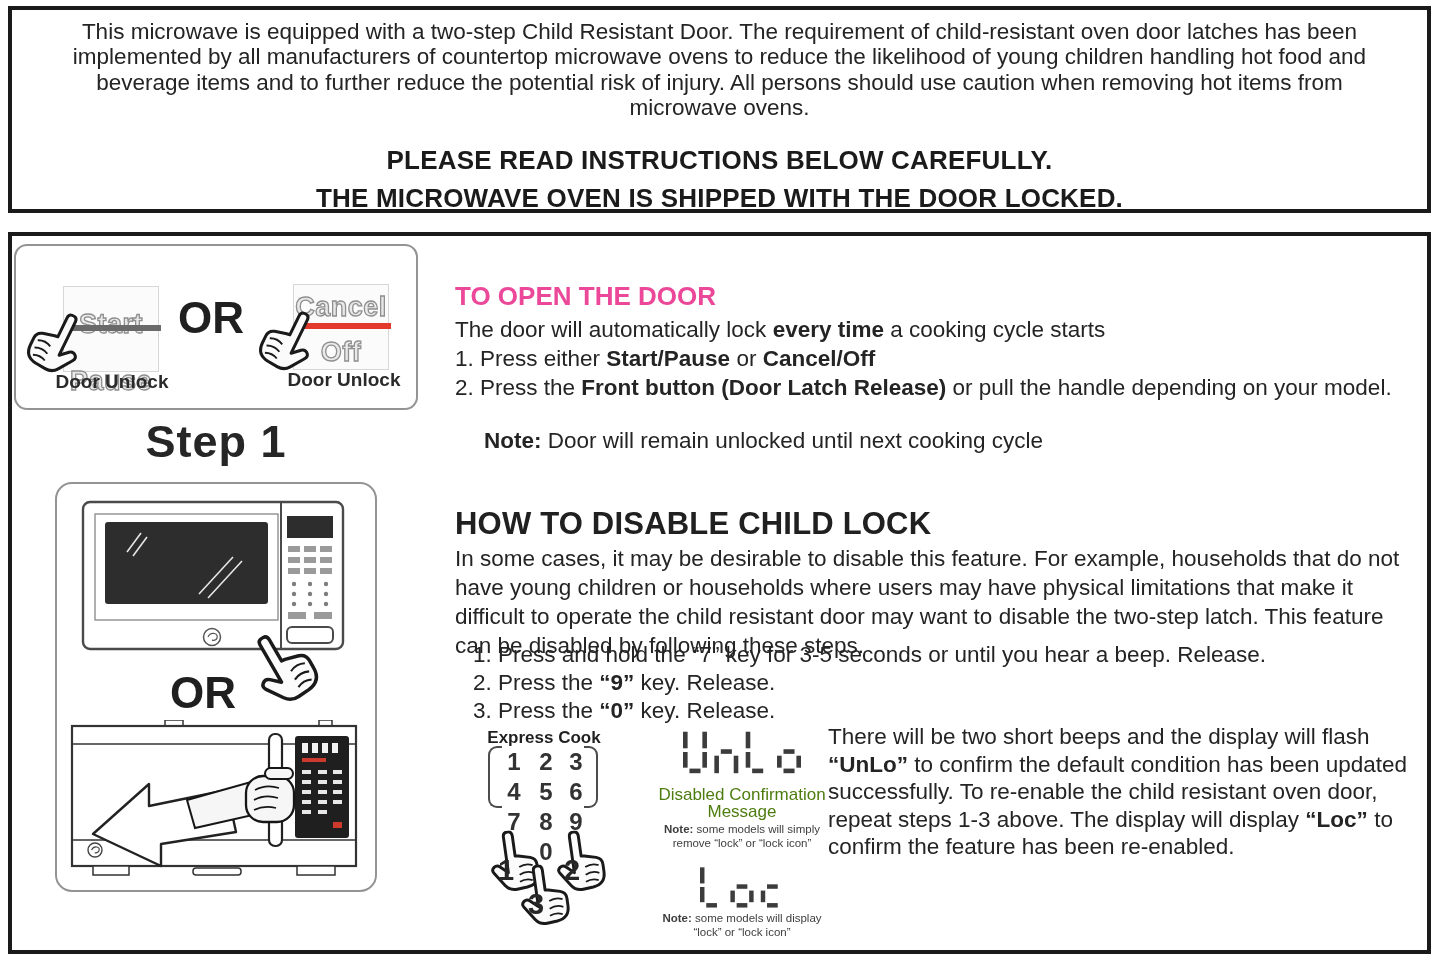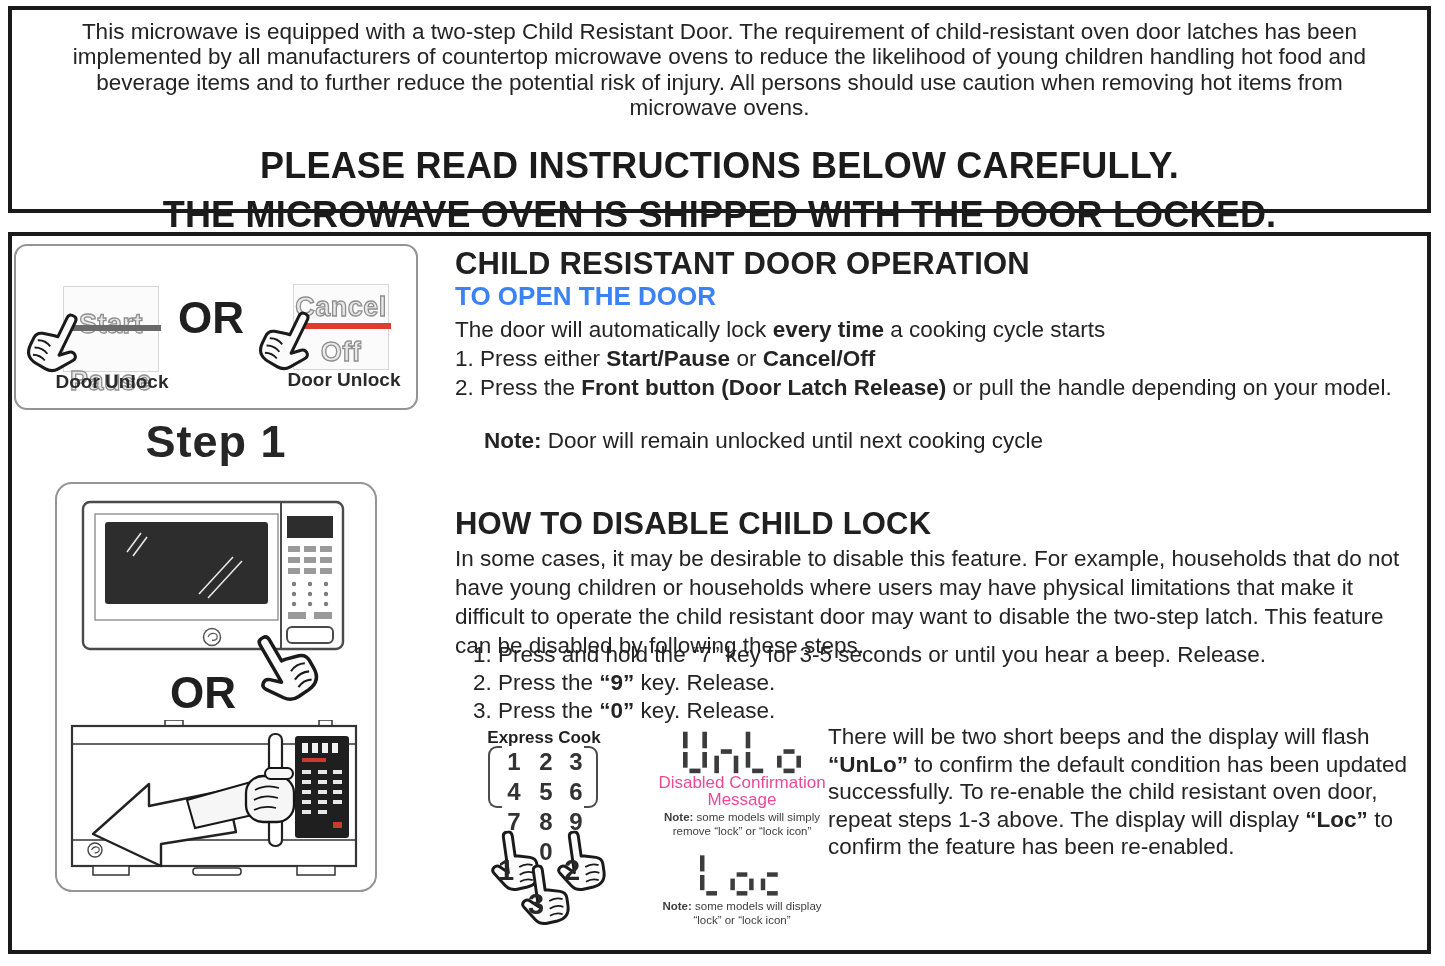--- a/index.html
+++ b/index.html
@@ -5,21 +5,21 @@
   * { margin:0; padding:0; box-sizing:border-box; }
   html,body { background:#ffffff; }
   body { font-family:"Liberation Sans", sans-serif; color:#1d1d1d; }
   .page { position:relative; width:1445px; height:966px; background:#fff; overflow:hidden; }
   .abs { position:absolute; }
   .b { font-weight:bold; }
 
   
   .top-box { left:8px; top:6px; width:1423px; height:207px; border:4px solid #1a1a1a; background:#fff; }
   .notice-par { margin:9px 30px 0; text-align:center; font-size:22.5px; line-height:1.13; color:#242424; }
-  .warn { text-align:center; font-weight:bold; font-size:36px; letter-spacing:0.2px; color:#1b1b1b; }
+  .warn { text-align:center; font-weight:bold; font-size:26px; letter-spacing:0.2px; color:#1b1b1b; }
   .warn1 { margin-top:24px; }
   .warn2 { margin-top:7px; }
 
   
   .main-box { left:8px; top:232px; width:1423px; height:722px; border:4px solid #1a1a1a; background:#fff; }
 
   
   .round-panel { border:2px solid #949494; border-radius:13px; background:#fff; }
   .step1-panel { left:2px; top:8px; width:404px; height:166px; }
   .step2-panel { left:43px; top:246px; width:322px; height:410px; border-radius:17px; }
@@ -34,34 +34,34 @@
   .or-big { font-weight:bold; font-size:44px; color:#1f1f1f; }
 
   .hand { display:block; }
   .hand.flip { transform:scaleX(-1) rotate(-26deg); }
   .hand.tilt-l { transform:rotate(-30deg); }
   .hand.tilt-s { transform:rotate(-8deg); }
   .hand-num { position:absolute; font-weight:800; font-size:29px; color:#272727; }
 
   
   .h1 { font-size:31px; font-weight:bold; letter-spacing:0.2px; color:#202020; }
-  .h2 { font-size:26px; font-weight:bold; color:#3b82f6; }
+  .h2 { font-size:26px; font-weight:bold; color:#ec4899; }
   .body-t { font-size:22.5px; line-height:29px; color:#242424; }
 
   
   .kp-title { font-weight:bold; font-size:17px; color:#1f1f1f; text-align:center; }
   .kp-num { position:absolute; width:22px; text-align:center; font-size:24px; font-weight:600; color:#333; }
   .bracket { position:absolute; width:14px; height:62px; border:2px solid #4c4c4c; }
   .bracket.bl { border-right:none; border-radius:9px 0 0 9px; }
   .bracket.br { border-left:none; border-radius:0 9px 9px 0; }
 
   
   .disp-col { width:170px; display:flex; flex-direction:column; align-items:center; }
   .seg { fill:#3c3c3c; }
-  .disp-caption { font-size:17px; line-height:1.0; color:#ec4899; text-align:center; margin-top:0; }
+  .disp-caption { font-size:17px; line-height:1.0; color:#4d7c0f; text-align:center; margin-top:12px; }
   .disp-note { font-size:11.5px; line-height:1.25; color:#3e3e3e; text-align:center; margin-top:2px; }
   .disp-note .nb { font-weight:bold; }
 </style>
 </head>
 <body>
 
 <svg width="0" height="0" style="position:absolute" aria-hidden="true">
   <defs>
     <g id="hand-shape">
       <path d="M15.5 4.5 Q15.5 1 19 1 Q22.5 1 22.5 4.5 L22.5 20.5 L25 20.8 L34 23.2 Q38.5 24.6 38.5 29.2 L38.5 35 Q38.5 44.8 28.6 45.8 L20.6 46.4 Q14.8 46.8 11.6 42.2 L4.3 31.6 Q2.5 28.9 5 27 Q7.4 25.2 9.7 27.3 L15.5 32.6 Z" fill="#fbfbfb" stroke="#1a1a1a" stroke-width="2.3" stroke-linejoin="round"></path>
@@ -197,21 +197,20 @@
         </g>
         <g>
           <path d="M118 80 L182 62 L188 94 L126 108 Z" fill="#f6f6f6" stroke="#161616" stroke-width="2"></path>
           <rect x="177" y="56" width="48" height="46" rx="17" fill="#f6f6f6" stroke="#161616" stroke-width="2.3"></rect>
           <rect x="196" y="48" width="28" height="11" rx="5.5" fill="#f6f6f6" stroke="#161616" stroke-width="2"></rect>
           <path d="M186 70 q11 -6 24 -2 M185 80 q11 -6 24 -2 M185 90 q10 -5 22 -2" fill="none" stroke="#161616" stroke-width="1.6"></path>
         </g>
       </svg>
     </div>
 
-    <div class="abs h1" style="left:443px; top:10px;">CHILD RESISTANT DOOR OPERATION</div>
     <div class="abs h2" style="left:443px; top:45px;">TO OPEN THE DOOR</div>
     <div class="abs body-t" style="left:443px; top:79px; width:960px;"><span>The door will automatically lock </span><span class="b">every time</span><span> a cooking cycle starts</span></div>
     <div class="abs body-t" style="left:443px; top:108px; width:960px;"><span>1. Press either </span><span class="b">Start/Pause</span><span> or </span><span class="b">Cancel/Off</span></div>
     <div class="abs body-t" style="left:443px; top:137px; width:952px;"><span>2. Press the </span><span class="b">Front button (Door Latch Release)</span><span> or pull the handle depending on your model.</span></div>
     <div class="abs body-t" style="left:472px; top:190px; width:930px;"><span class="b">Note:</span><span> Door will remain unlocked until next cooking cycle</span></div>
 
     <div class="abs h1" style="left:443px; top:270px;">HOW TO DISABLE CHILD LOCK</div>
     <div class="abs body-t" style="left:443px; top:308px; width:956px;">In some cases, it may be desirable to disable this feature. For example, households that do not have young children or households where users may have physical limitations that make it difficult to operate the child resistant door may want to disable the two-step latch. This feature can be disabled by following these steps.</div>
     <div class="abs body-t" style="left:461px; top:404px; width:930px;">1. Press and hold the “7” key for 3-5 seconds or until you hear a beep. Release.</div>
     <div class="abs body-t" style="left:461px; top:432px; width:930px;"><span>2. Press the </span><span class="b">“9”</span><span> key. Release.</span></div>

